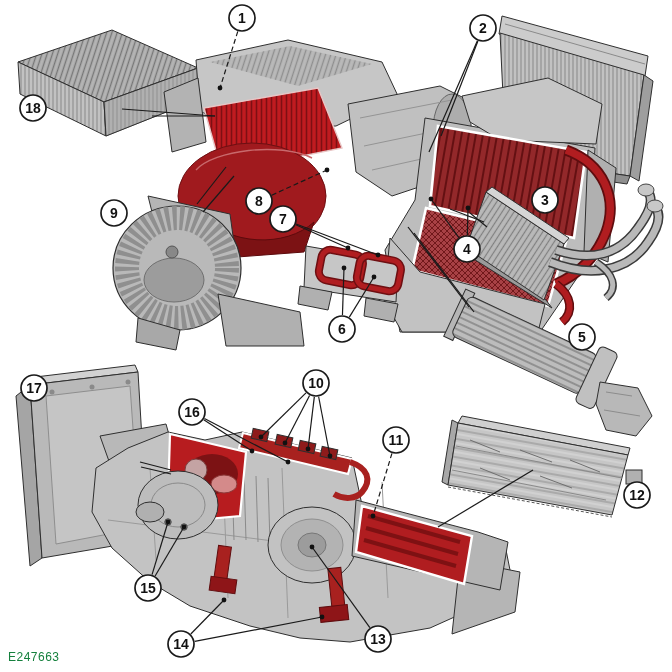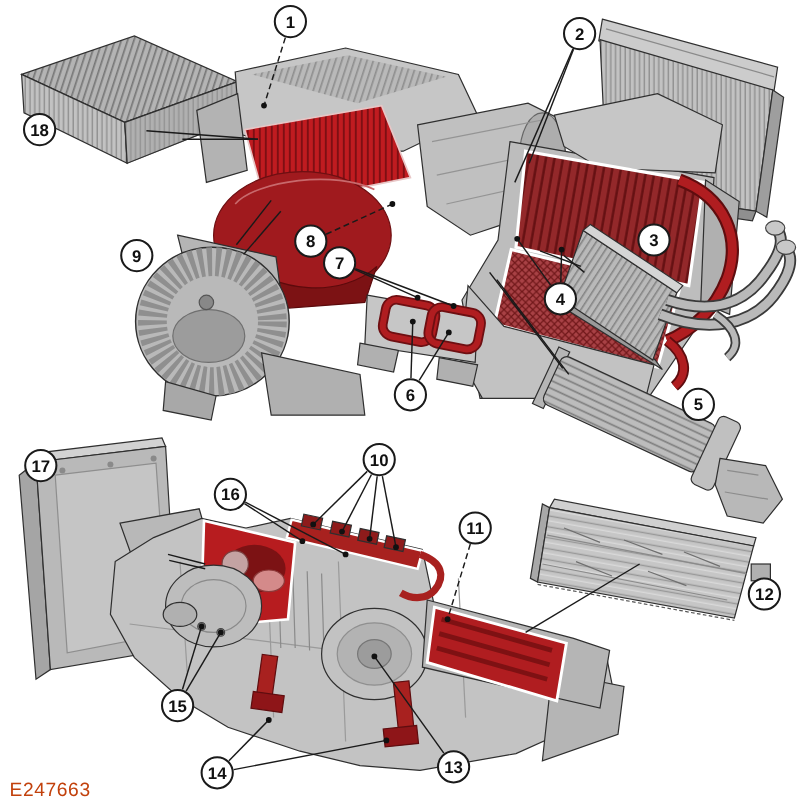--- a/index.html
+++ b/index.html
@@ -1,20 +1,20 @@
 <!DOCTYPE html>
 <html><head>
 <meta charset="utf-8">
 <style>
   html,body{margin:0;padding:0;background:#ffffff;}
   body{width:672px;height:672px;position:relative;overflow:hidden;
        font-family:"Liberation Sans", sans-serif;}
   #stage{position:absolute;left:0;top:0;width:672px;height:672px;}
   svg{display:block;}
-  .figure-code{position:absolute;left:8px;top:650px;font-size:16px;color:#c2410c;
+  .figure-code{position:absolute;left:8px;top:650px;font-size:12px;color:#15803d;
                letter-spacing:.5px;}
   .callout-text{font-family:"Liberation Sans", sans-serif;font-weight:bold;
                 font-size:14px;fill:#111;}
 </style>
 </head>
 <body>
 
 <div id="stage">
 <svg width="672" height="672" viewBox="0 0 672 672">
   <defs>

